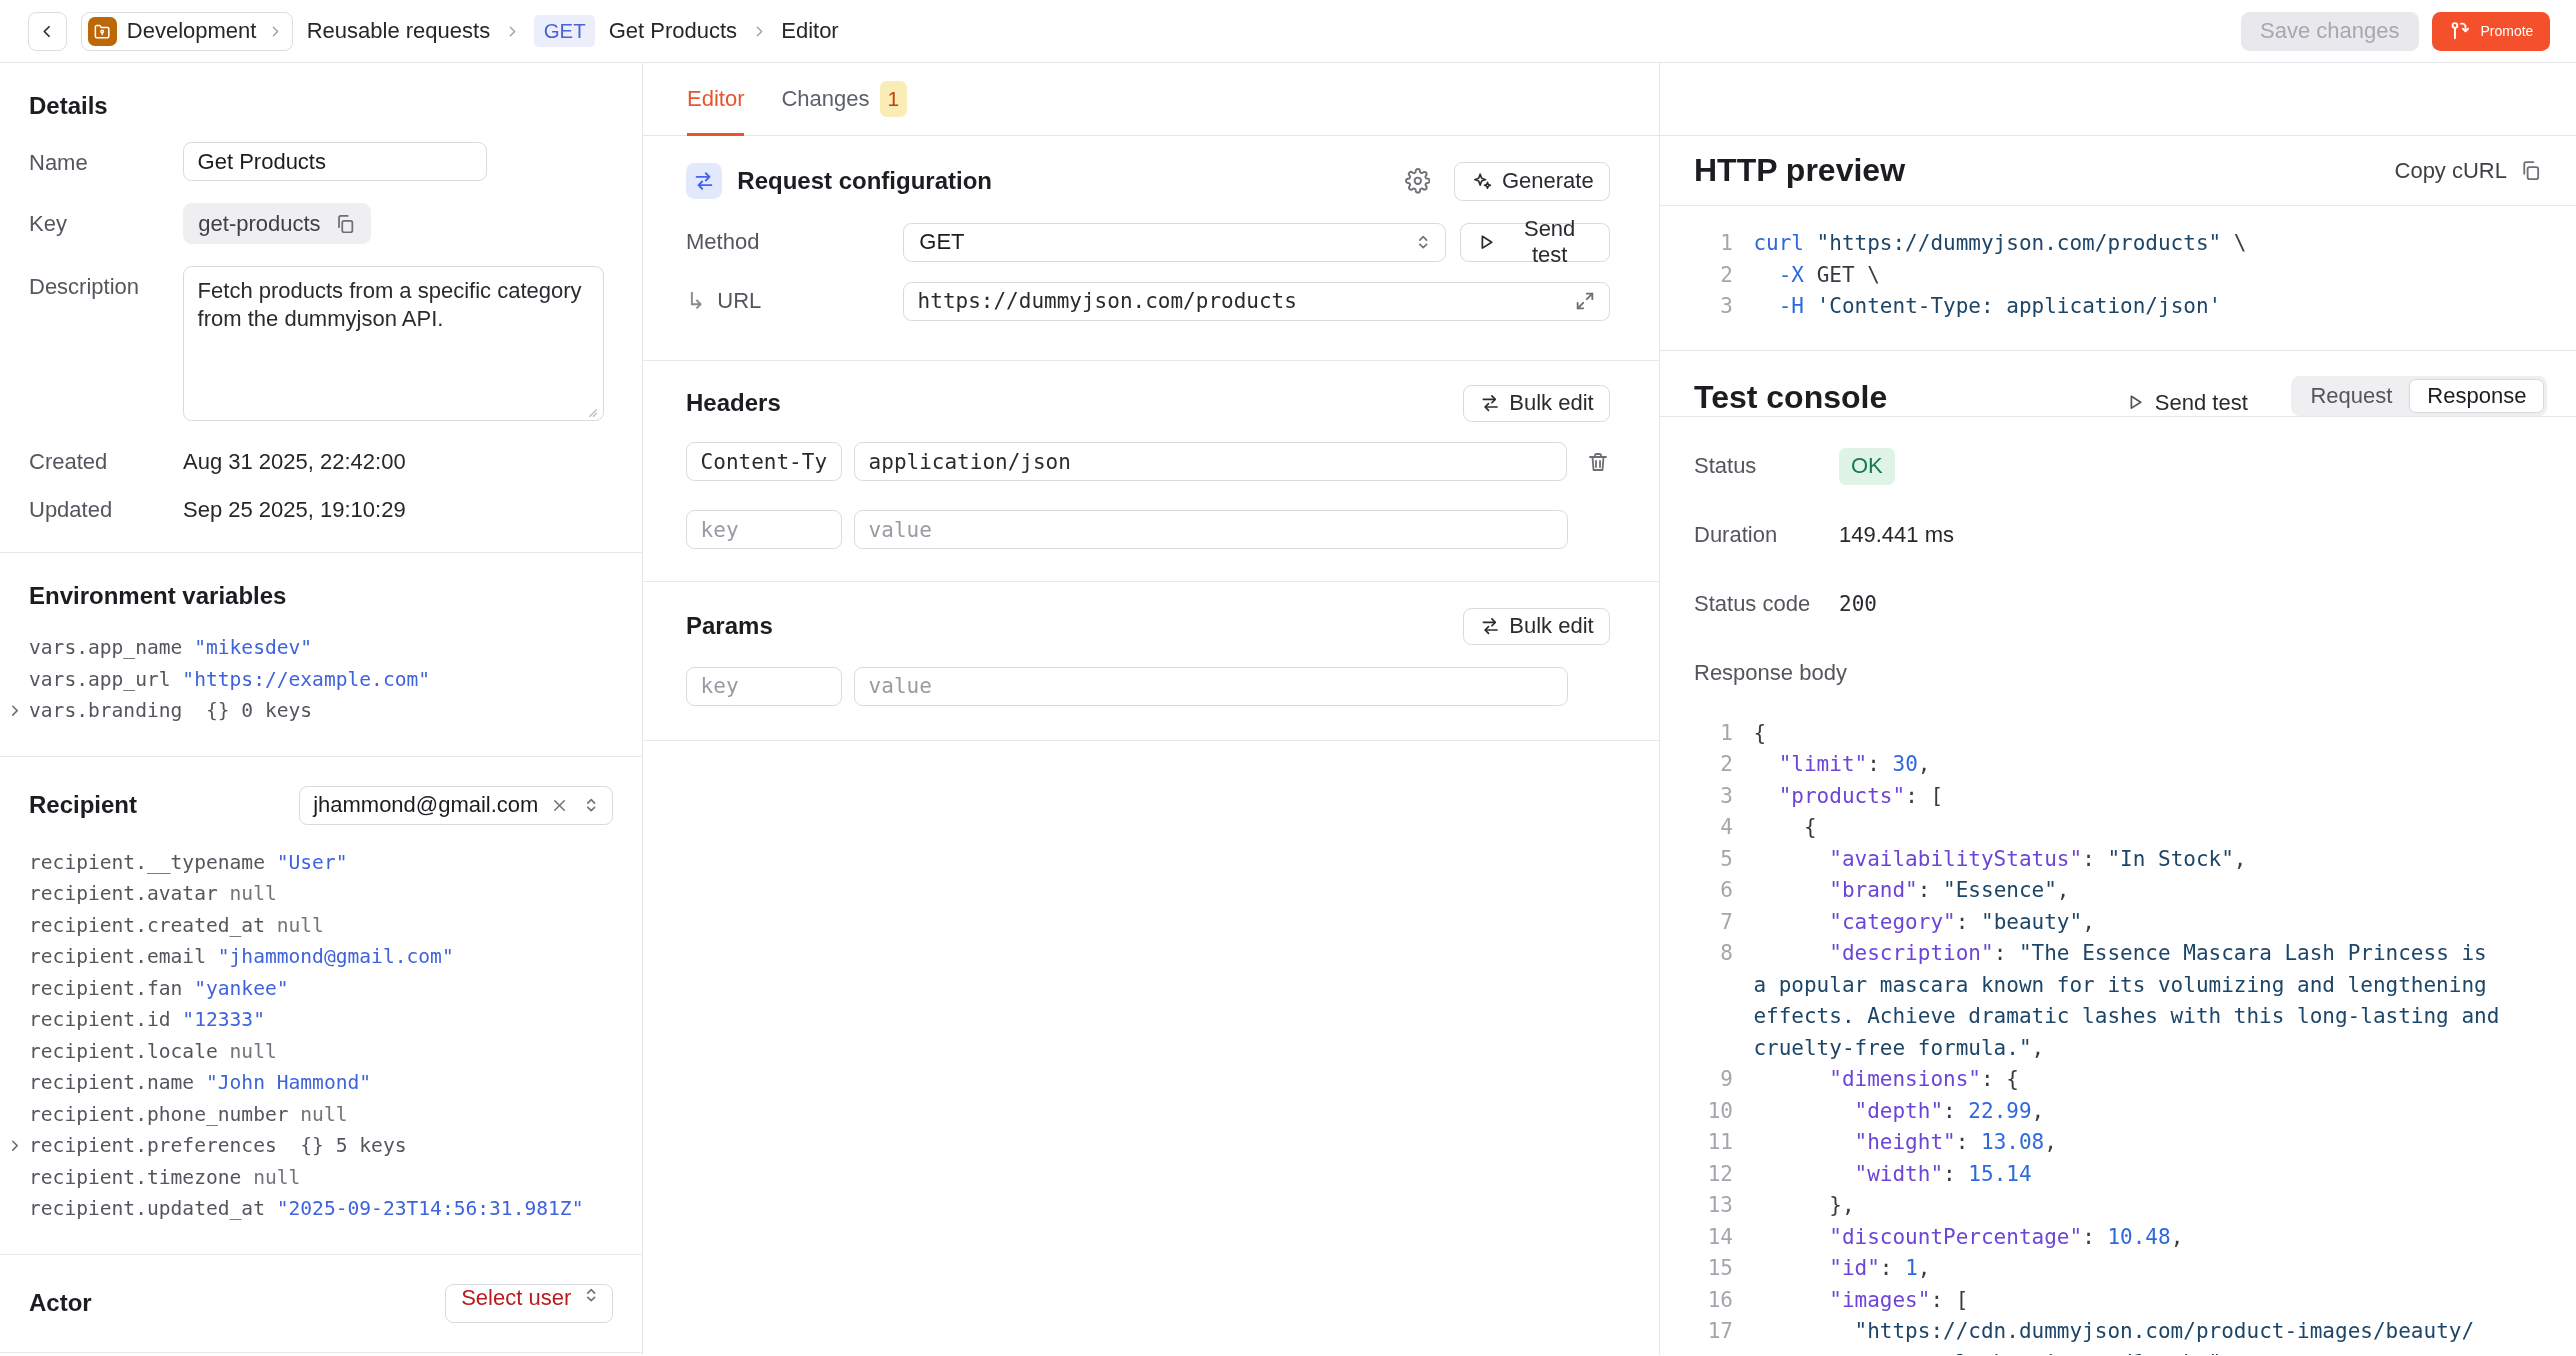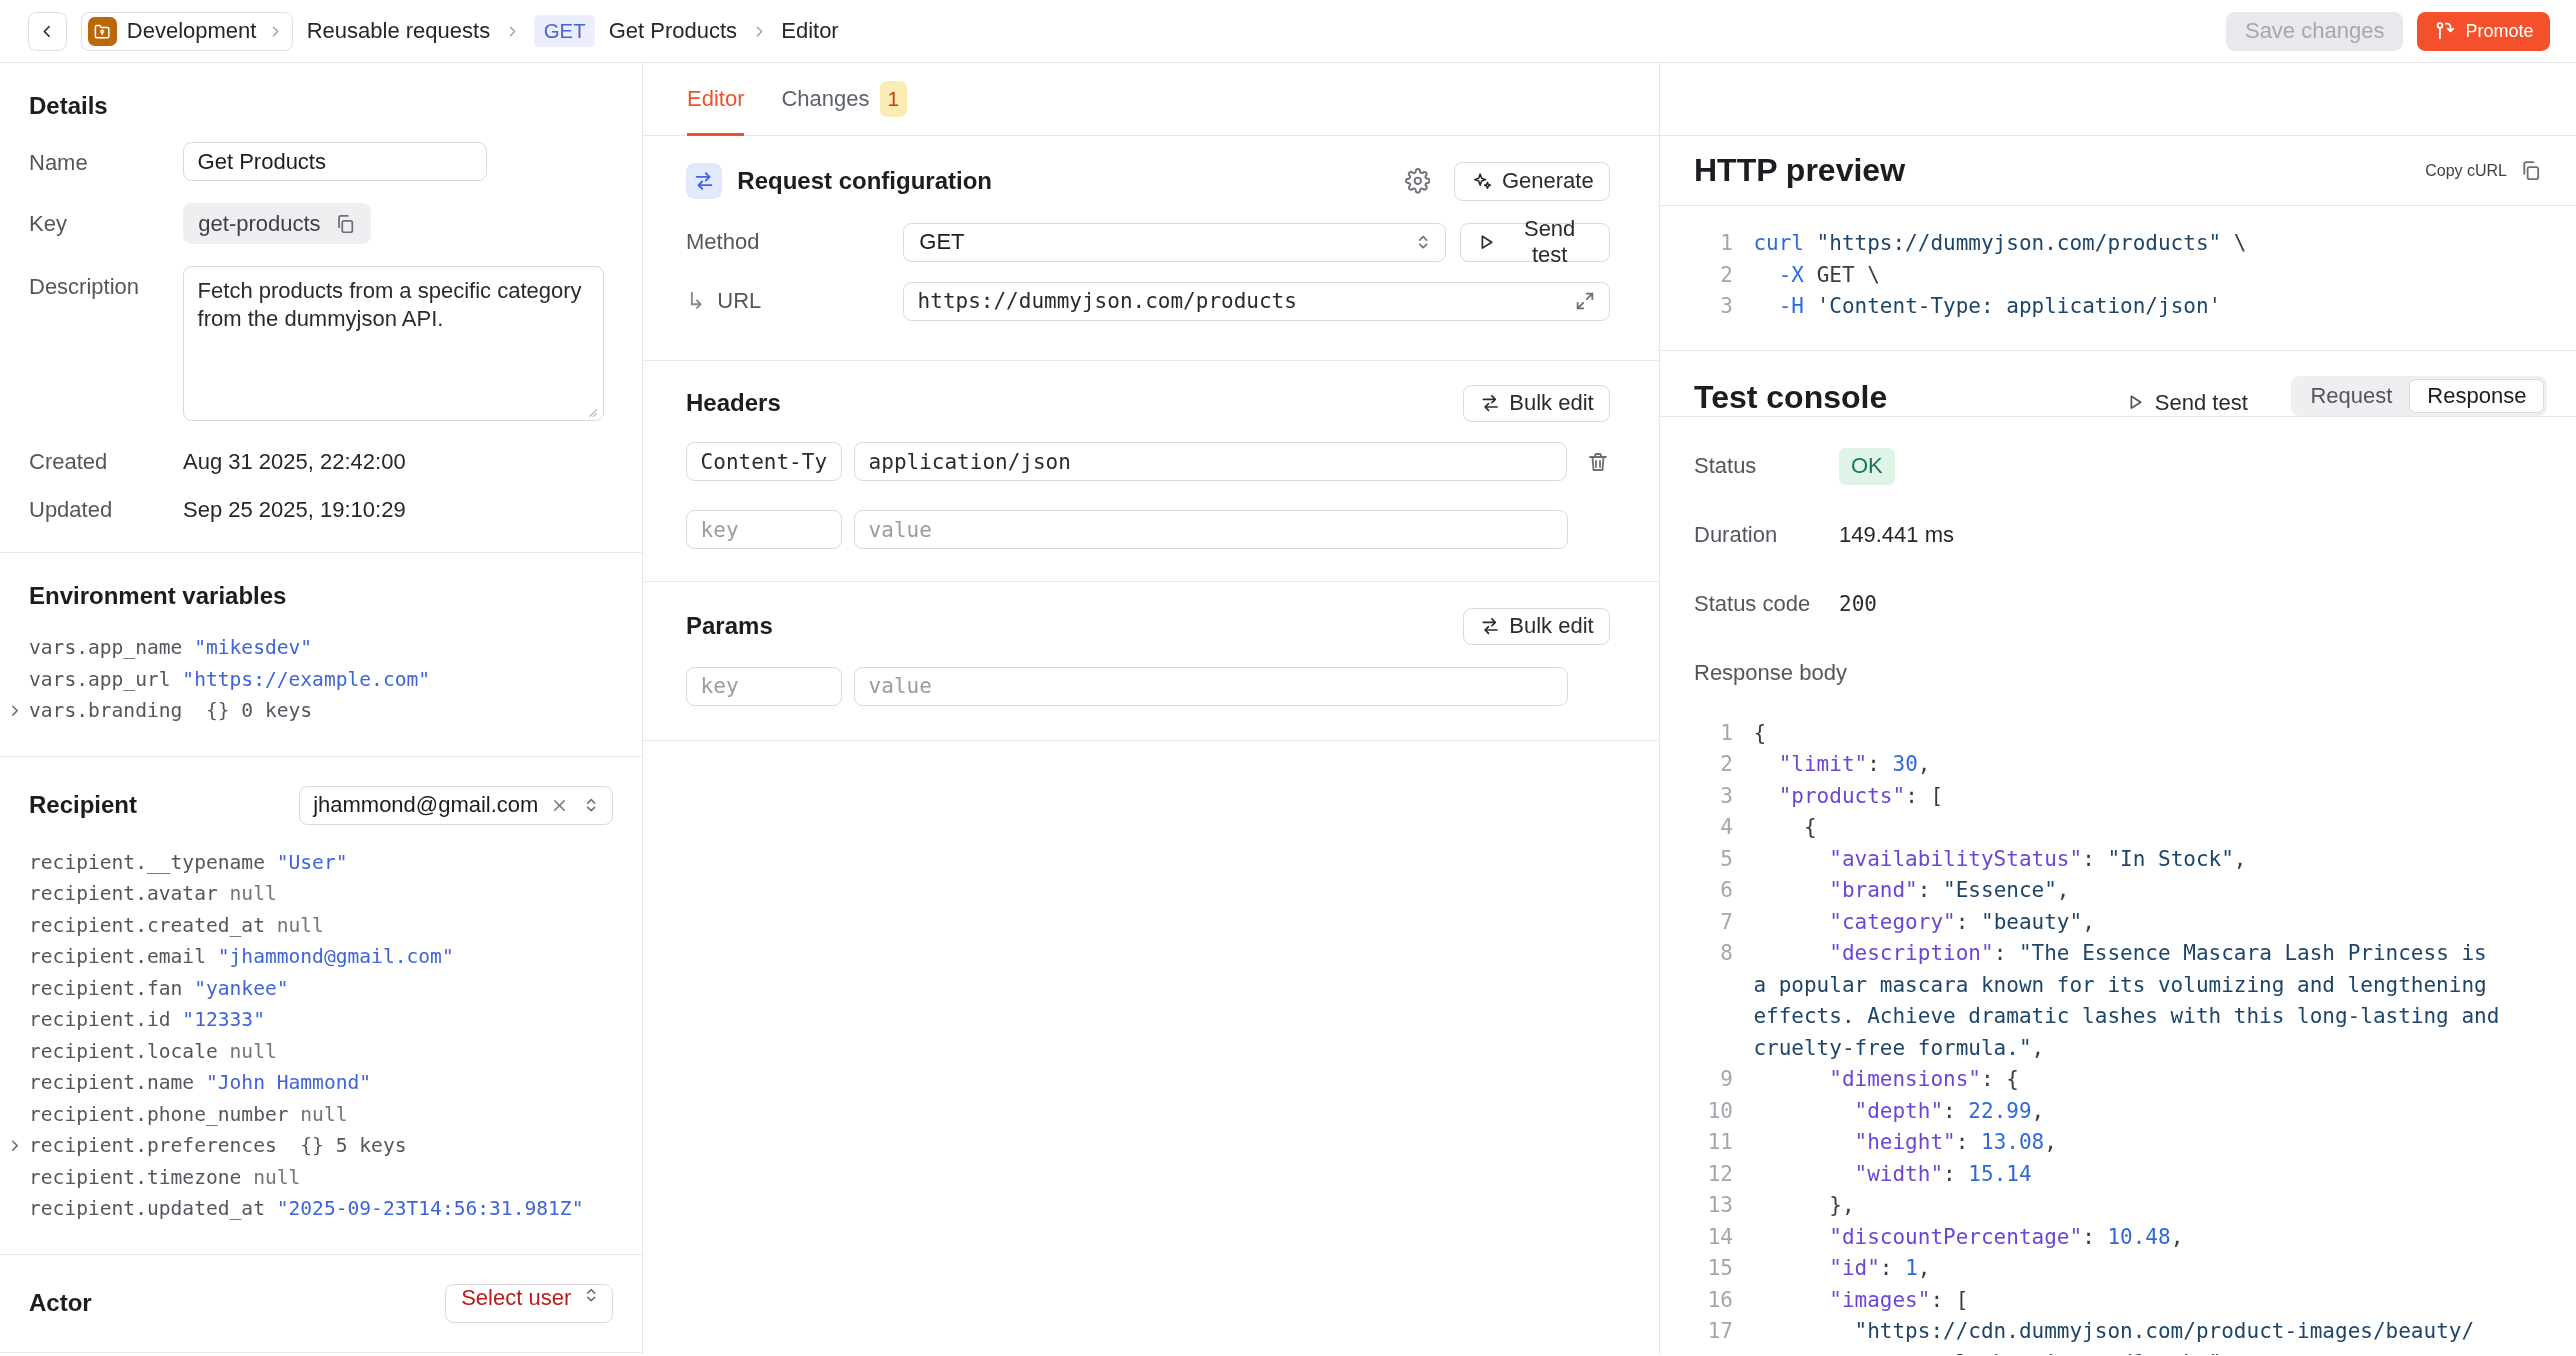--- a/index.html
+++ b/index.html
@@ -16,21 +16,21 @@
     gap:10.2px; padding:0 8.5px 0 6px; background:#fff; }
   .folder-badge { width:29px; height:29px; border-radius:6.8px; background:#BC6708;
     display:flex; align-items:center; justify-content:center; flex:none; }
   .crumb-sep { color:#9CA0A8; display:flex; align-items:center; }
   .crumb-text { color:#26262B; }
   .get-badge { background:#ECEFFB; color:#4763D6; border-radius:5.1px; padding:4.3px 9.4px; font-size:20.4px; }
   .grow { flex:1; }
   .save-btn { height:39px; padding:0 19px; border-radius:8.5px; background:#E9E9ED; color:#A7A7AF;
     font-weight:500; display:flex; align-items:center; border:none; font-size:22px; }
   .promote-btn { height:39px; padding:0 17px; border-radius:8.5px; background:#F4502B; color:#fff;
-    font-weight:500; display:flex; align-items:center; gap:9.4px; border:none; font-size:18px; cursor:pointer; }
+    font-weight:500; display:flex; align-items:center; gap:9.4px; border:none; font-size:14px; cursor:pointer; }
 
   
   .layout { display:flex; height:1292px; }
   .sidebar { width:643px; flex:none; border-right:0.9px solid #E6E6EA; overflow:hidden; }
   .main { width:1017px; flex:none; border-right:0.9px solid #E6E6EA; overflow:hidden; }
   .rightpanel { flex:1; overflow:hidden; }
 
   
   .side-section { padding:29px 29px; border-bottom:0.9px solid #E9E9EC; }
   .section-title { font-size:24px; font-weight:600; color:#1C1C21; }
@@ -106,21 +106,21 @@
   .kv-trash { margin-left:19px; }
   .headers-pb { padding-bottom:32px; }
   .params-pb { padding-bottom:34px; }
 
   
   .rp-strip { height:73px; border-bottom:0.9px solid #E6E6EA; }
   .rp-header { height:70px; border-bottom:0.9px solid #E6E6EA; display:flex; align-items:center;
     padding:0 34px; }
   .rp-title { font-size:32px; font-weight:600; flex:1; }
   .copycurl { display:flex; align-items:center; gap:12px; color:#3F3F46; background:none; border:none;
-    font-size:16px; font-family:inherit; cursor:pointer; }
+    font-size:22px; font-family:inherit; cursor:pointer; }
   .code-block { padding:22px 34px 27px; border-bottom:0.9px solid #E6E6EA; }
   .code-line { display:flex; line-height:31.5px; font-family:"DejaVu Sans Mono", monospace; font-size:21px; }
   .ln { width:39px; flex:none; text-align:right; color:#A5A5AD; margin-right:20.4px; }
   .code-text { white-space:pre; }
   .tk-kw { color:#2E69DC; }
   .tk-str { color:#1D4568; }
   .tk-key { color:#6C45D8; }
   .tk-num { color:#2E69DC; }
   .tk-pl { color:#3A3A42; }
 

